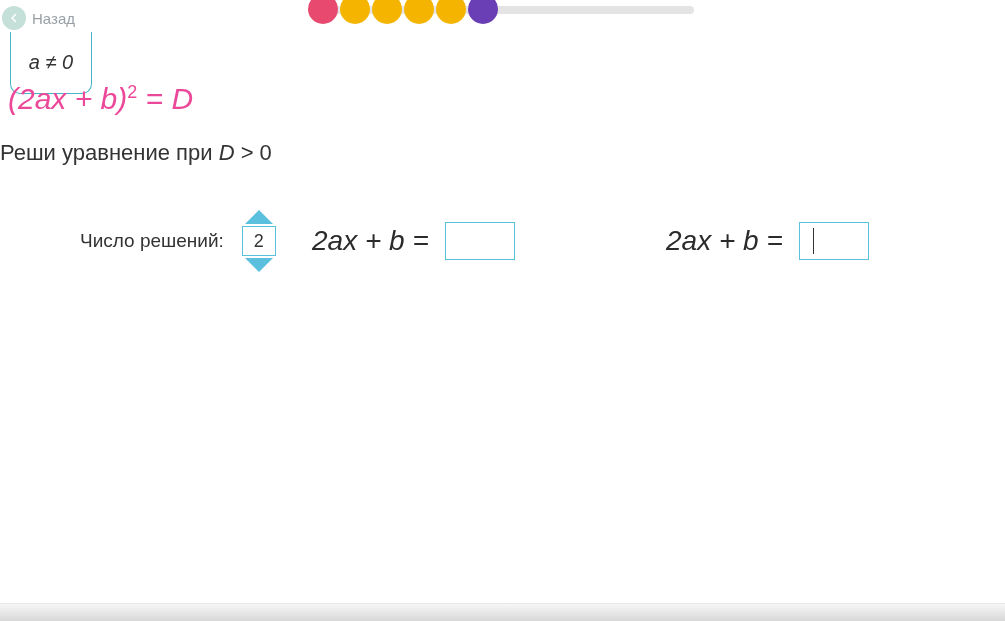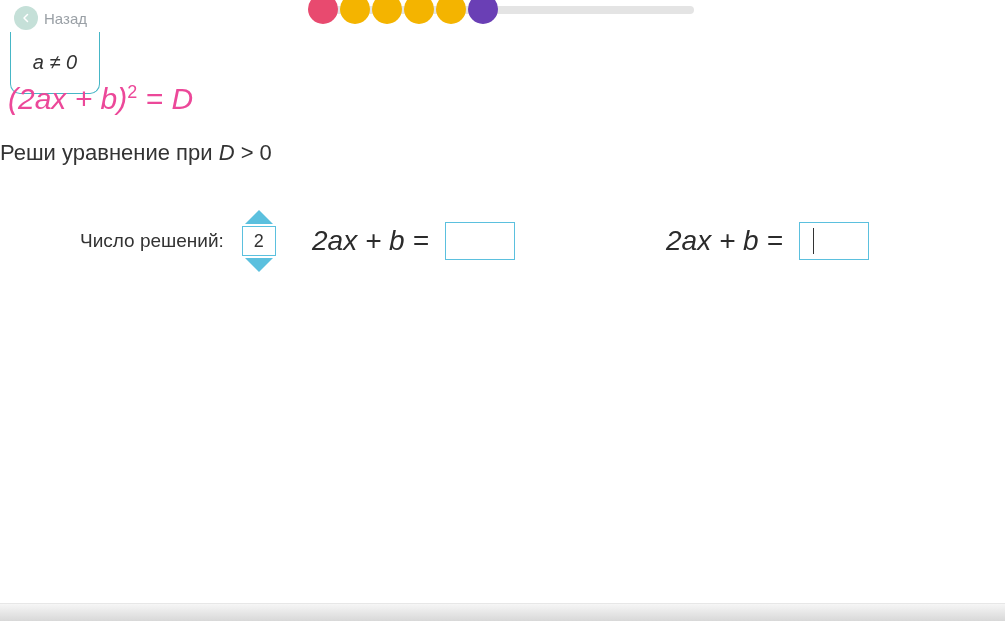--- a/index.html
+++ b/index.html
@@ -7,21 +7,21 @@
       font-family: 'Segoe UI', Arial, sans-serif;
       background: #fff;
       width: 1005px;
       height: 621px;
       position: relative;
       overflow: hidden;
     }
     .back-row {
       position: absolute;
       top: 6px;
-      left: 14px;
+      left: 2px;
       display: flex;
       align-items: center;
       gap: 6px;
     }
     .back-circle {
       width: 24px;
       height: 24px;
       border-radius: 50%;
       background: #c5e0d8;
       display: flex;
@@ -31,21 +31,21 @@
     }
     .back-circle svg { width: 12px; height: 12px; }
     .back-label {
       color: #9aa0a6;
       font-size: 15px;
     }
     .condition-box {
       position: absolute;
       top: 32px;
       left: 10px;
-      width: 90px;
+      width: 82px;
       height: 62px;
       border: 1px solid #46b6c6;
       border-top: none;
       border-radius: 0 0 10px 10px;
       display: flex;
       align-items: center;
       justify-content: center;
       font-style: italic;
       font-size: 20px;
       color: #333;

